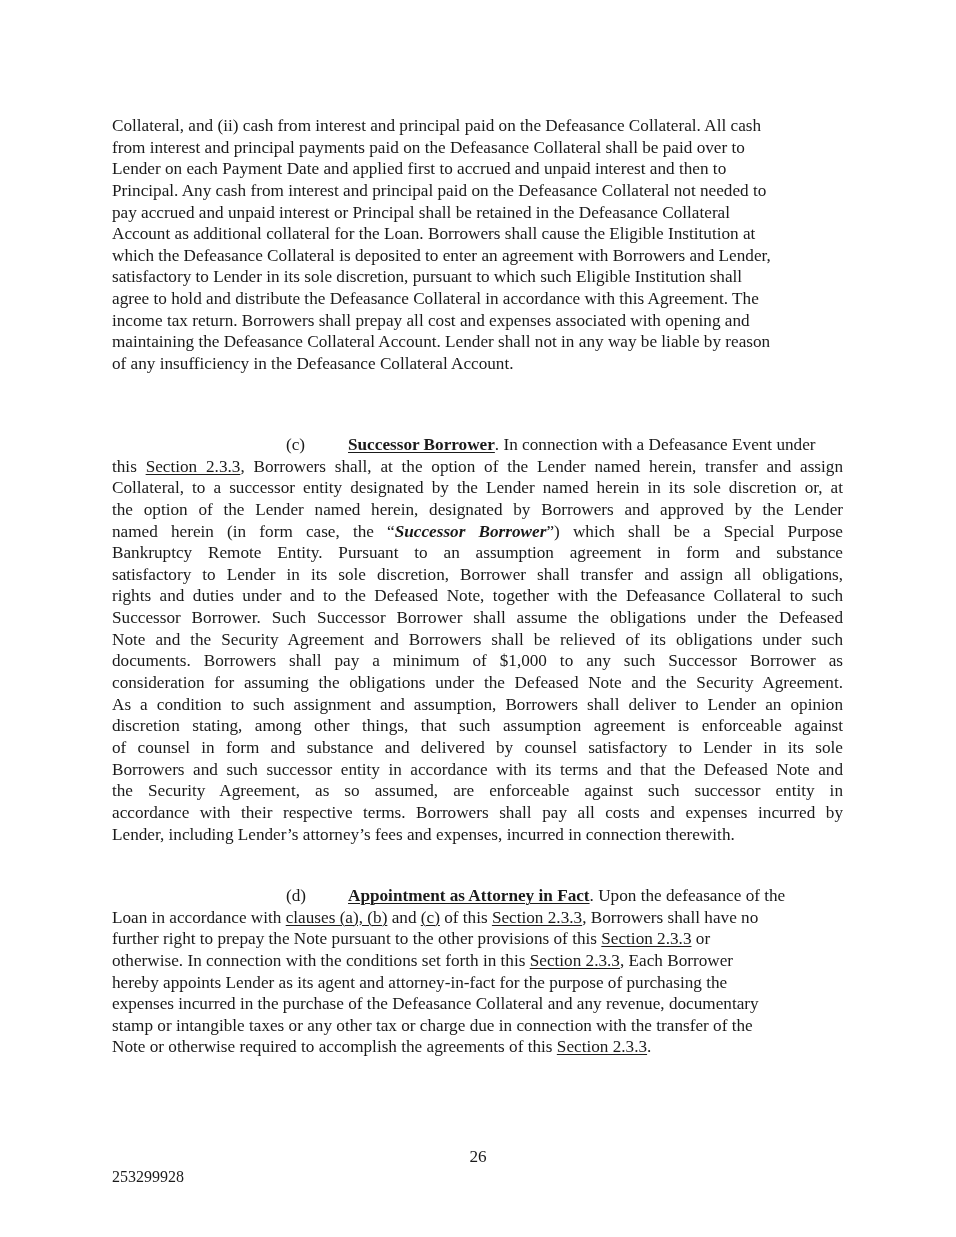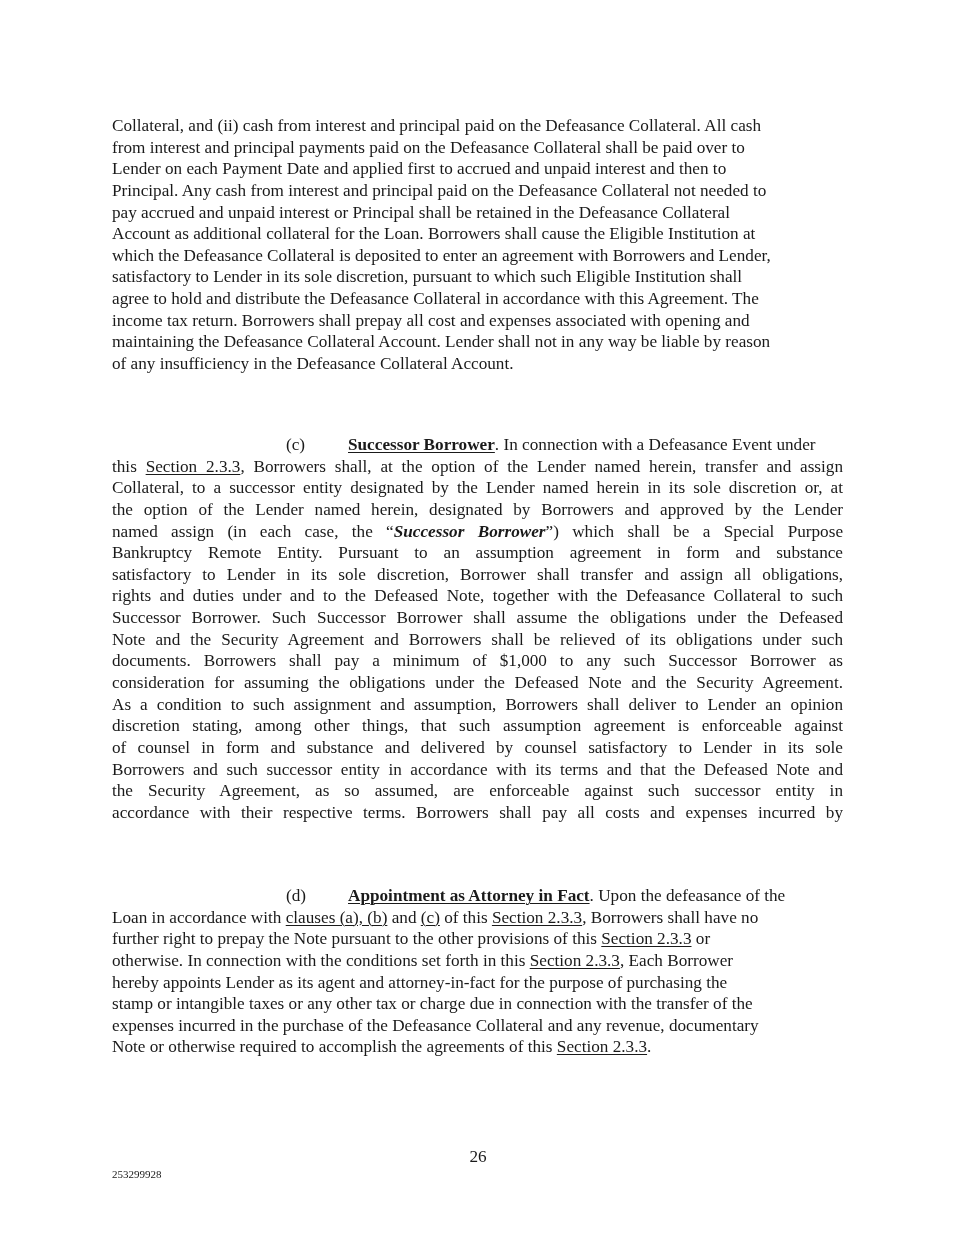--- a/index.html
+++ b/index.html
@@ -14,21 +14,21 @@
   .line.j { text-align: justify; text-align-last: justify; white-space: normal; overflow: hidden; font-family: Liberation Serif, serif; }
   .line.l { text-align: left; }
   .u { text-decoration: underline; text-underline-offset: 2px; text-decoration-thickness: 1px; text-align: right; }
   .hd { font-weight: bold; text-decoration: underline; text-underline-offset: 2px; text-decoration-thickness: 1px; }
   .bi { font-weight: bold; font-style: italic; }
   .indent-label { display: inline-block; width: 62px; margin-left: 174px; }
   #p1 { top: 115px; }
   #p2 { top: 434px; }
   #p3 { top: 885px; }
   .page-number { position: absolute; top: 1147px; left: 0; width: 956px; text-align: center; font-size: 17.2px; }
-  .doc-id { position: absolute; top: 1168px; left: 112px; font-size: 11px; }
+  .doc-id { position: absolute; top: 1168px; left: 112px; font-size: 16px; }
 </style>
 </head>
 <body>
 
 <div class="page">
 
   <div class="para" id="p1">
     <span class="line l">Collateral, and (ii) cash from interest and principal paid on the Defeasance Collateral.  All cash</span>
     <span class="line l">from interest and principal payments paid on the Defeasance Collateral shall be paid over to</span>
     <span class="line l">Lender on each Payment Date and applied first to accrued and unpaid interest and then to</span>
@@ -41,42 +41,43 @@
     <span class="line l">income tax return.  Borrowers shall prepay all cost and expenses associated with opening and</span>
     <span class="line l">maintaining the Defeasance Collateral Account.  Lender shall not in any way be liable by reason</span>
     <span class="line l">of any insufficiency in the Defeasance Collateral Account.</span>
   </div>
 
   <div class="para" id="p2">
     <span class="line l"><span class="indent-label">(c)</span><span class="hd">Successor Borrower</span><span>.  In connection with a Defeasance Event under</span></span>
     <span class="line j"><span>this </span><span class="u">Section 2.3.3</span><span>, Borrowers shall, at the option of the Lender named herein, transfer and assign</span></span>
     <span class="line j">Collateral, to a successor entity designated by the Lender named herein in its sole discretion or, at</span>
     <span class="line j">the option of the Lender named herein, designated by Borrowers and approved by the Lender</span>
-    <span class="line j"><span>named assign (in each case, the “</span><span class="bi">Successor Borrower</span><span>”) which shall be a Special Purpose</span></span>
+    <span class="line j"><span>named herein (in form case, the “</span><span class="bi">Successor Borrower</span><span>”) which shall be a Special Purpose</span></span>
     <span class="line j">Bankruptcy Remote Entity.  Pursuant to an assumption agreement in form and substance</span>
     <span class="line j">satisfactory to Lender in its sole discretion, Borrower shall transfer and assign all obligations,</span>
     <span class="line j">rights and duties under and to the Defeased Note, together with the Defeasance Collateral to such</span>
     <span class="line j">Successor Borrower.  Such Successor Borrower shall assume the obligations under the Defeased</span>
     <span class="line j">Note and the Security Agreement and Borrowers shall be relieved of its obligations under such</span>
     <span class="line j">documents.  Borrowers shall pay a minimum of $1,000 to any such Successor Borrower as</span>
     <span class="line j">consideration for assuming the obligations under the Defeased Note and the Security Agreement.</span>
     <span class="line j">As a condition to such assignment and assumption, Borrowers shall deliver to Lender an opinion</span>
     <span class="line j">discretion stating, among other things, that such assumption agreement is enforceable against</span>
     <span class="line j">of counsel in form and substance and delivered by counsel satisfactory to Lender in its sole</span>
     <span class="line j">Borrowers and such successor entity in accordance with its terms and that the Defeased Note and</span>
     <span class="line j">the Security Agreement, as so assumed, are enforceable against such successor entity in</span>
     <span class="line j">accordance with their respective terms.  Borrowers shall pay all costs and expenses incurred by</span>
+    <span class="line l">Lender, including Lender’s attorney’s fees and expenses, incurred in connection therewith.</span>
   </div>
 
   <div class="para" id="p3">
     <span class="line l"><span class="indent-label">(d)</span><span class="hd">Appointment as Attorney in Fact</span><span>.  Upon the defeasance of the</span></span>
     <span class="line l"><span>Loan in accordance with </span><span class="u">clauses (a), (b)</span><span> and </span><span class="u">(c)</span><span> of this </span><span class="u">Section 2.3.3</span><span>, Borrowers shall have no</span></span>
     <span class="line l"><span>further right to prepay the Note pursuant to the other provisions of this </span><span class="u">Section 2.3.3</span><span> or</span></span>
     <span class="line l"><span>otherwise. In connection with the conditions set forth in this </span><span class="u">Section 2.3.3</span><span>, Each Borrower</span></span>
     <span class="line l">hereby appoints Lender as its agent and attorney-in-fact for the purpose of purchasing the</span>
+    <span class="line l">expenses incurred in the purchase of the Defeasance Collateral and any revenue, documentary</span>
     <span class="line l">stamp or intangible taxes or any other tax or charge due in connection with the transfer of the</span>
-    <span class="line l">expenses incurred in the purchase of the Defeasance Collateral and any revenue, documentary</span>
     <span class="line l"><span>Note or otherwise required to accomplish the agreements of this </span><span class="u">Section 2.3.3</span><span>.</span></span>
   </div>
 
   <div class="page-number">26</div>
   <div class="doc-id">253299928</div>
 </div>
 
 </body></html>

